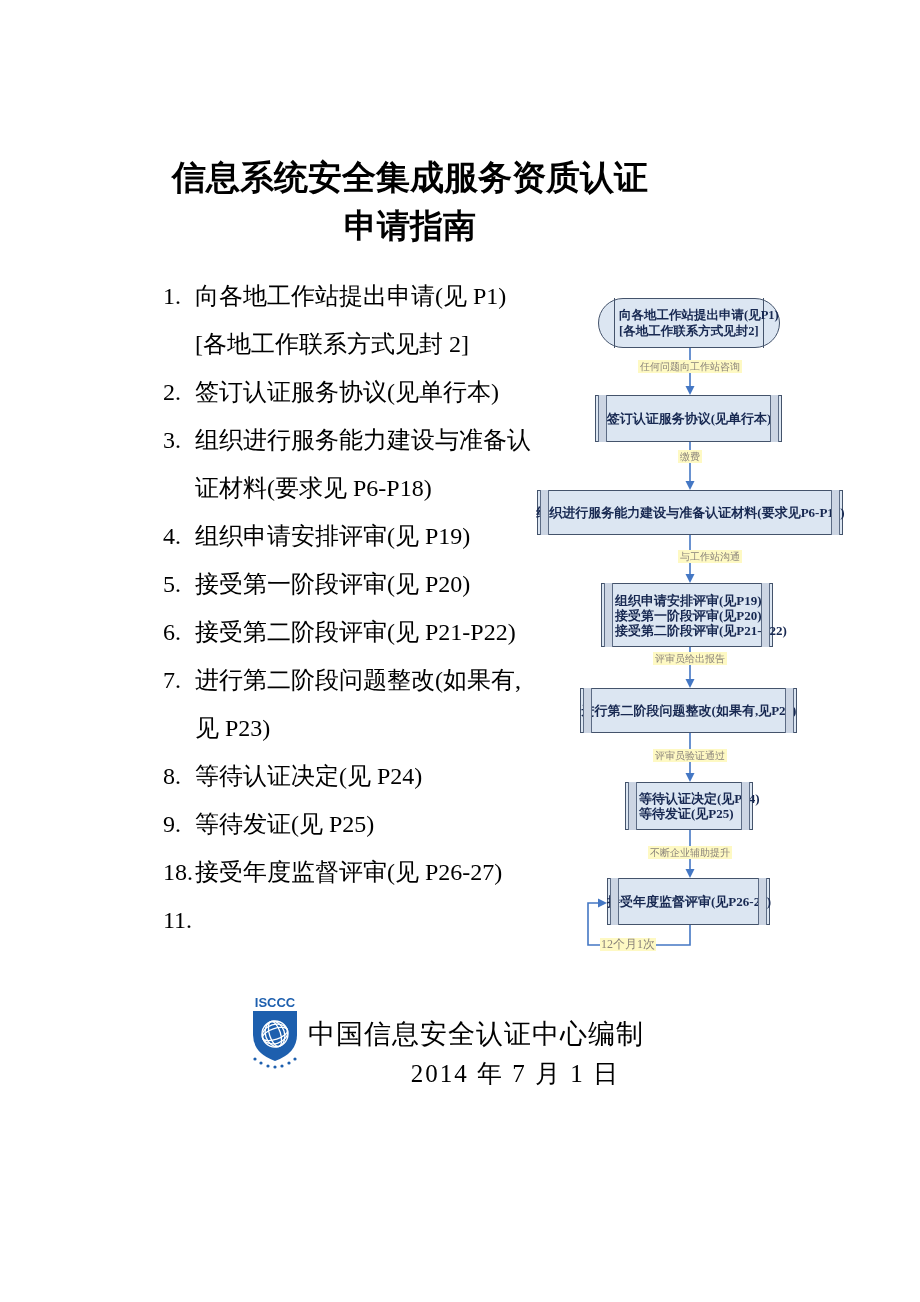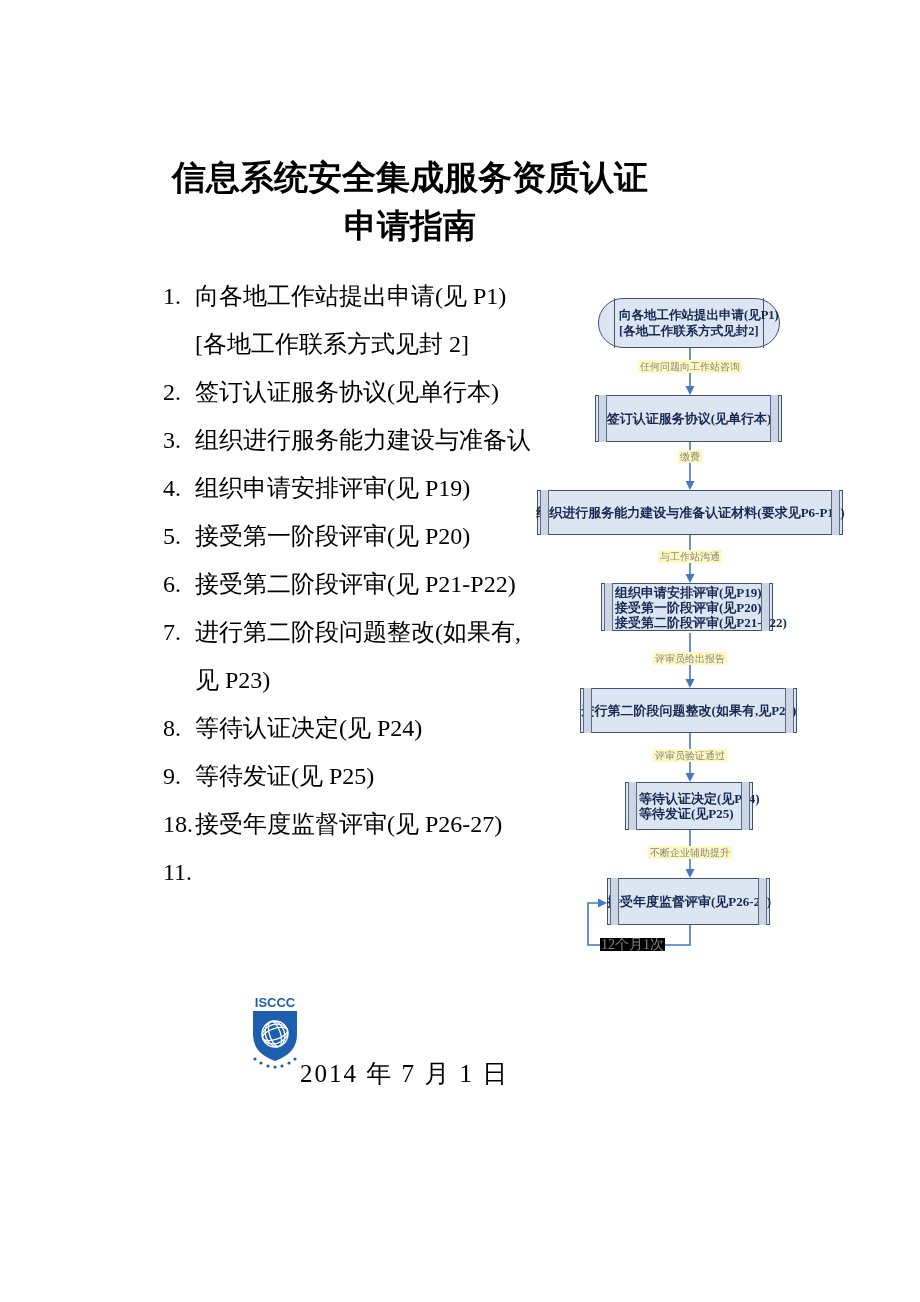--- a/index.html
+++ b/index.html
@@ -40,28 +40,28 @@
     display:flex; flex-direction:column; justify-content:center; padding:0 4px;
   }
   .node-terminator .flow-text { font-size:12.5px; line-height:16px; }
   .flow-text { white-space:nowrap; }
   .edge-label {
     position:absolute; left:160px; transform:translateX(-50%);
     font-size:10px; line-height:13px; color:#8a837b; background:#fef9c3;
     padding:0 2px; white-space:nowrap;
   }
   .loop-label {
-    position:absolute; font-size:14px; line-height:13px; color:#8a837b;
-    background:#000000; padding:0 1px; white-space:nowrap;
+    position:absolute; font-size:12px; line-height:13px; color:#8a837b;
+    background:#fef9c3; padding:0 1px; white-space:nowrap;
   }
   
   .footer-logo { position:absolute; left:245px; top:995px; width:60px; height:74px; }
   .footer-credit { position:absolute; left:308px; top:1014px; width:330px;
     font-size:27px; line-height:40px; color:#000; letter-spacing:1px; white-space:nowrap; }
-  .footer-date { position:absolute; left:300px; top:1056px; width:320px; text-align:left;
+  .footer-date { position:absolute; left:300px; top:1056px; width:320px; text-align:right;
     font-size:25px; line-height:36px; color:#000; letter-spacing:2px; white-space:nowrap; }
 </style>
 </head>
 <body>
 
 <div class="page">
 
   <div class="title-block">
     <div class="title-line1">信息系统安全集成服务资质认证</div>
     <div class="title-line2">申请指南</div>
@@ -74,20 +74,21 @@
       </div>
     <div class="step-line step-cont">[各地工作联系方式见封 2]</div>
     <div class="step-line">
         <span class="step-num">2.</span>
         <span>签订认证服务协议(见单行本)</span>
       </div>
     <div class="step-line">
         <span class="step-num">3.</span>
         <span>组织进行服务能力建设与准备认</span>
       </div>
+    <div class="step-line step-cont">证材料(要求见 P6-P18)</div>
     <div class="step-line">
         <span class="step-num">4.</span>
         <span>组织申请安排评审(见 P19)</span>
       </div>
     <div class="step-line">
         <span class="step-num">5.</span>
         <span>接受第一阶段评审(见 P20)</span>
       </div>
     <div class="step-line">
         <span class="step-num">6.</span>
@@ -147,23 +148,23 @@
     <div class="edge-label" style="top:70px;">任何问题向工作站咨询</div>
 
     <div class="node node-process" style="left:65px; top:105px; width:187px; height:47px; align-items:center;">
       <div class="flow-text">签订认证服务协议(见单行本)</div>
     </div>
     <div class="edge-label" style="top:160px;">缴费</div>
 
     <div class="node node-process" style="left:7px; top:200px; width:306px; height:45px; align-items:center;">
       <div class="flow-text">组织进行服务能力建设与准备认证材料(要求见P6-P18)</div>
     </div>
-    <div class="edge-label" style="top:260px;">与工作站沟通</div>
-
-    <div class="node node-process" style="left:71px; top:293px; width:172px; height:48px;">
+    <div class="edge-label" style="top:260px;margin-left:20px;">与工作站沟通</div>
+
+    <div class="node node-process" style="left:71px; top:293px; width:172px; height:64px;">
       <div class="flow-text">组织申请安排评审(见P19)</div>
       <div class="flow-text">接受第一阶段评审(见P20)</div>
       <div class="flow-text">接受第二阶段评审(见P21-P22)</div>
     </div>
     <div class="edge-label" style="top:362px;">评审员给出报告</div>
 
     <div class="node node-process" style="left:50px; top:398px; width:217px; height:45px; align-items:center;">
       <div class="flow-text">进行第二阶段问题整改(如果有,见P23)</div>
     </div>
     <div class="edge-label" style="top:459px;">评审员验证通过</div>
@@ -194,15 +195,16 @@
     <g fill="#1d5fae">
       <circle cx="10" cy="64" r="1.6"></circle>
         <circle cx="16" cy="68" r="1.6"></circle>
       <circle cx="23" cy="71" r="1.6"></circle>
         <circle cx="30" cy="72" r="1.6"></circle>
       <circle cx="37" cy="71" r="1.6"></circle>
         <circle cx="44" cy="68" r="1.6"></circle>
       <circle cx="50" cy="64" r="1.6"></circle>
     </g>
   </svg>
+  <div class="footer-credit">中国信息安全认证中心编制</div>
   <div class="footer-date">2014 年 7 月 1 日</div>
 
 </div>
 
 </body></html>

